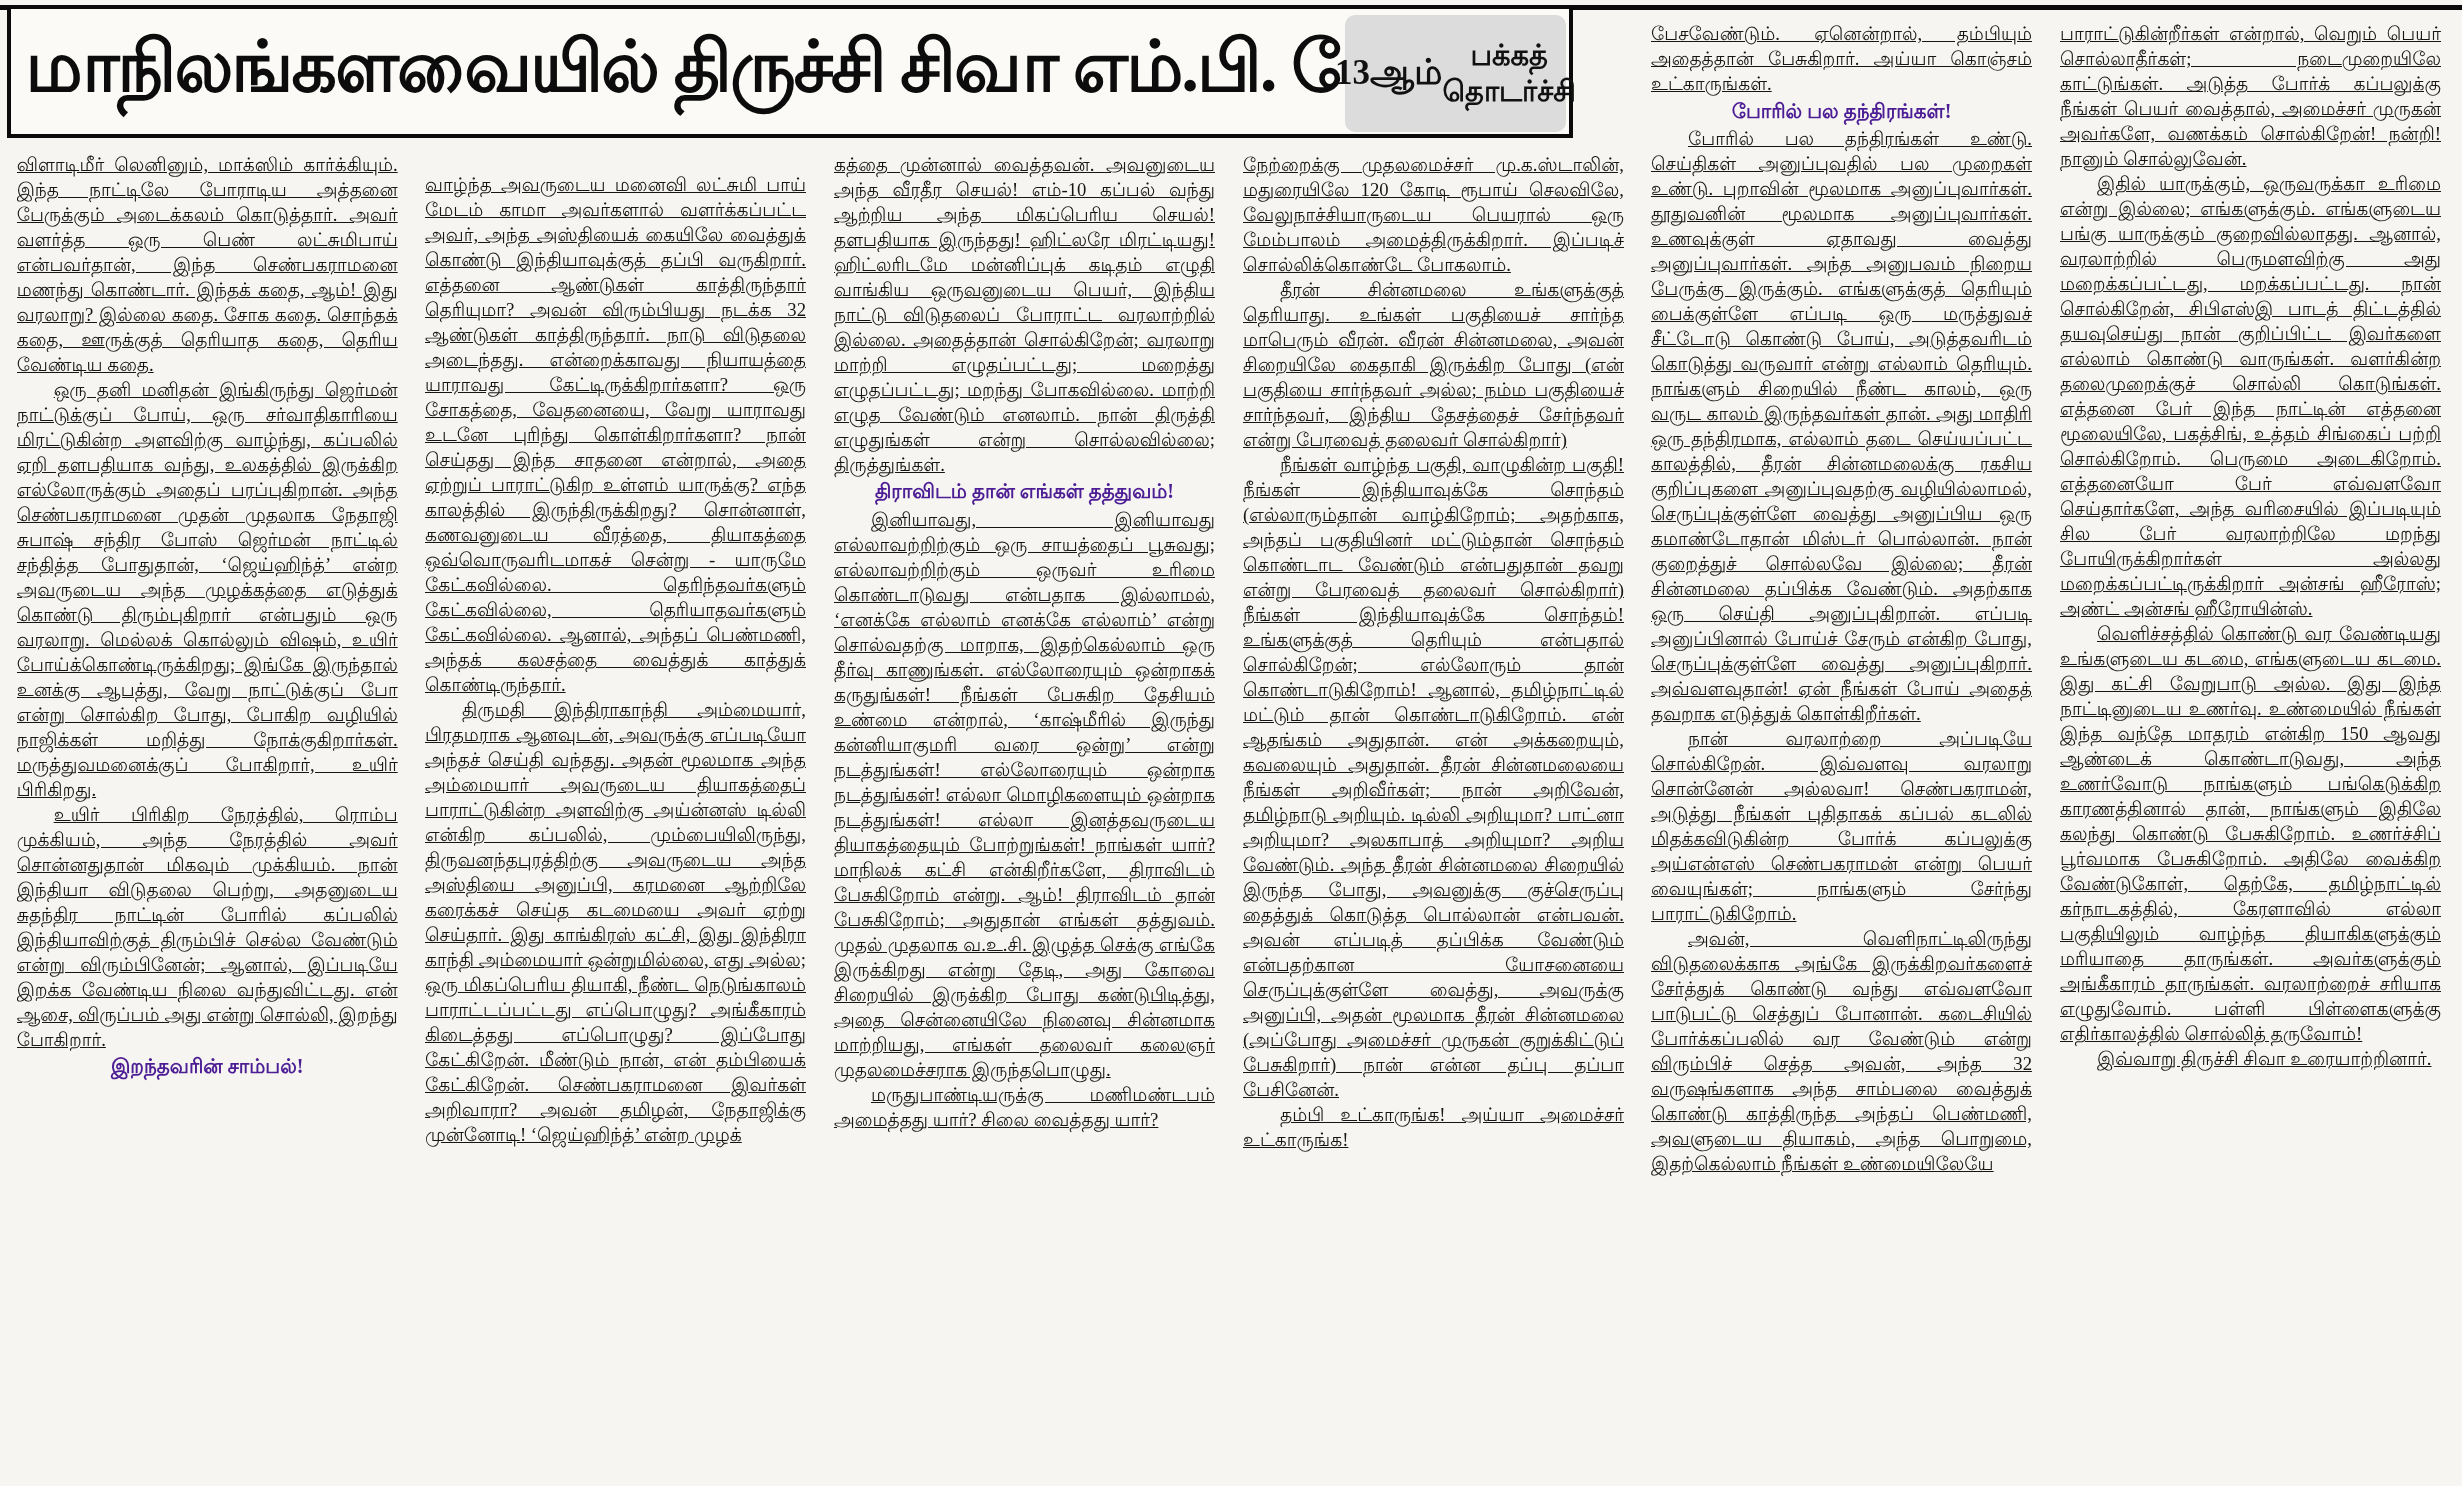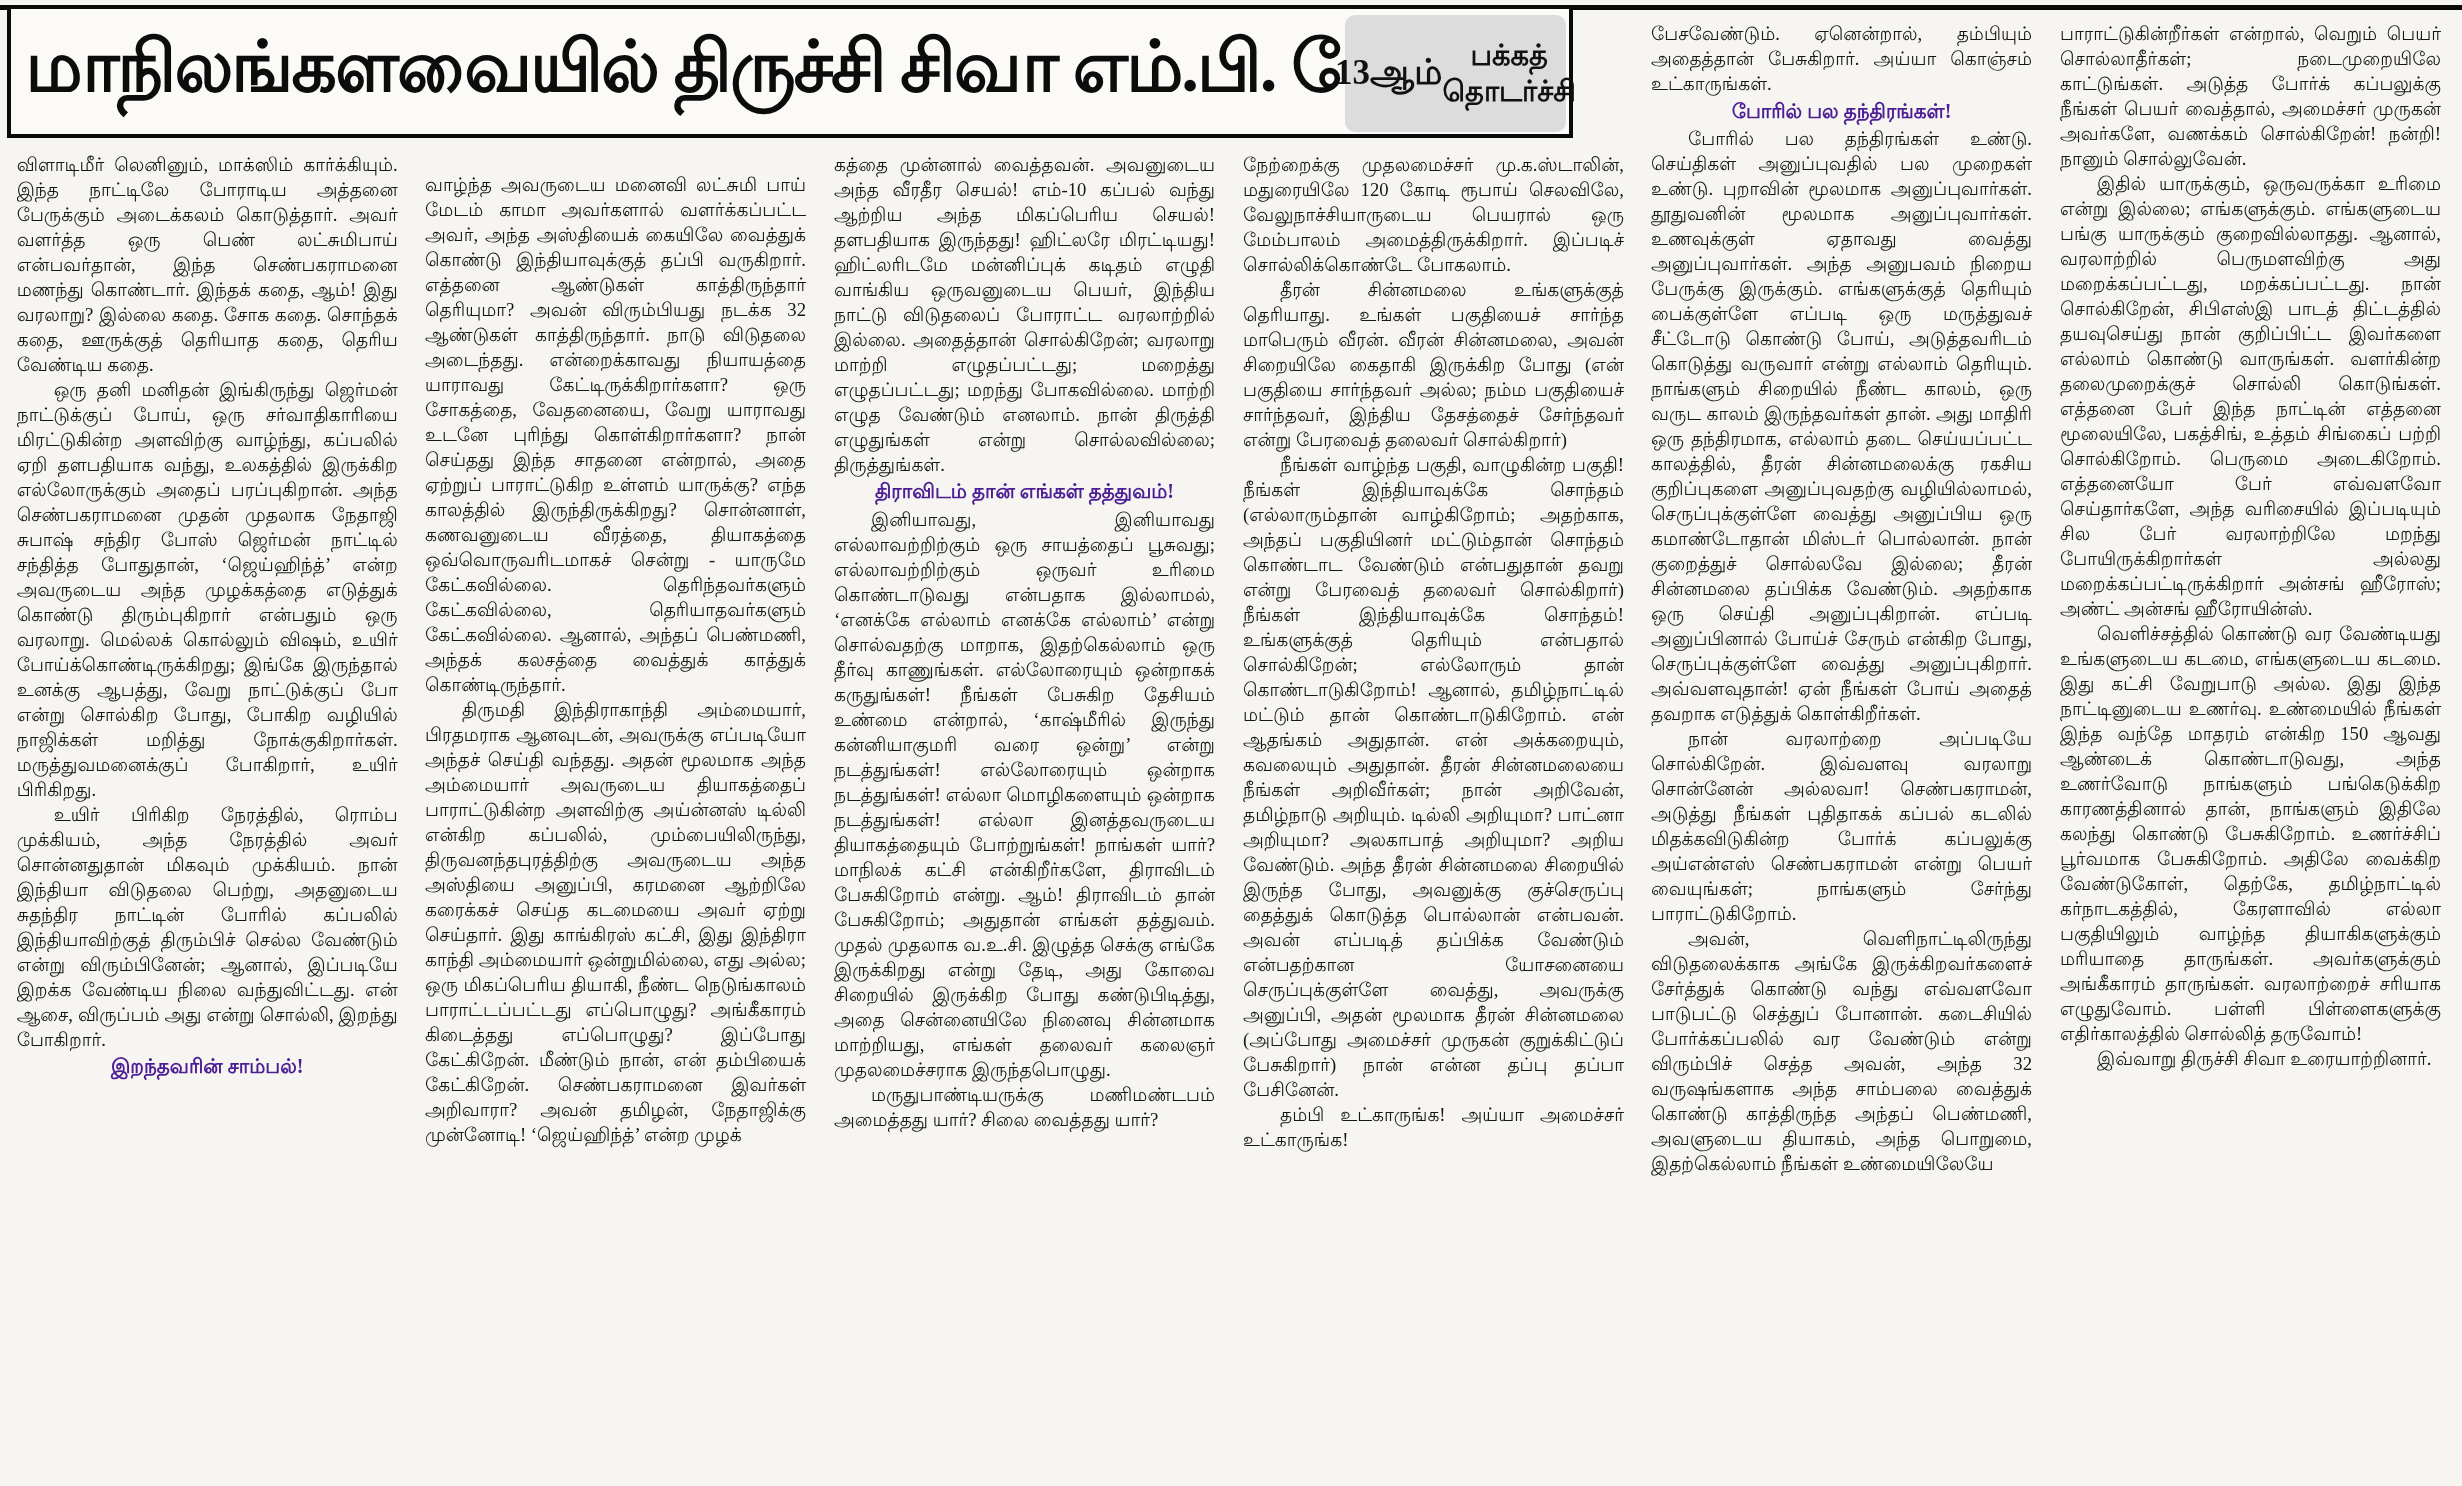--- a/index.html
+++ b/index.html
@@ -24,21 +24,21 @@
     justify-content:center;align-items:center;text-align:center;
     font-weight:bold;color:#111;border-radius:10px;
   }
   .contd-line1{font-size:35px;line-height:1.2;}
   .contd-line2{font-size:29px;line-height:1.25;}
   .col{
     position:absolute;width:381px;overflow:hidden;
     font-size:18.7px;line-height:25px;text-align:justify;
     color:#161616;
   }
-  .col p{margin:0;text-indent:37px;}
+  .col p{margin:0;text-indent:37px;text-decoration:underline;}
   .col p.first{text-indent:0;}
   .col h4{
     margin:1.3px 0;font-size:20px;line-height:27px;
     text-align:center;font-weight:bold;text-indent:0;color:#4c1d95;
   }
 </style>
 </head>
 <body>
 
 <div>

